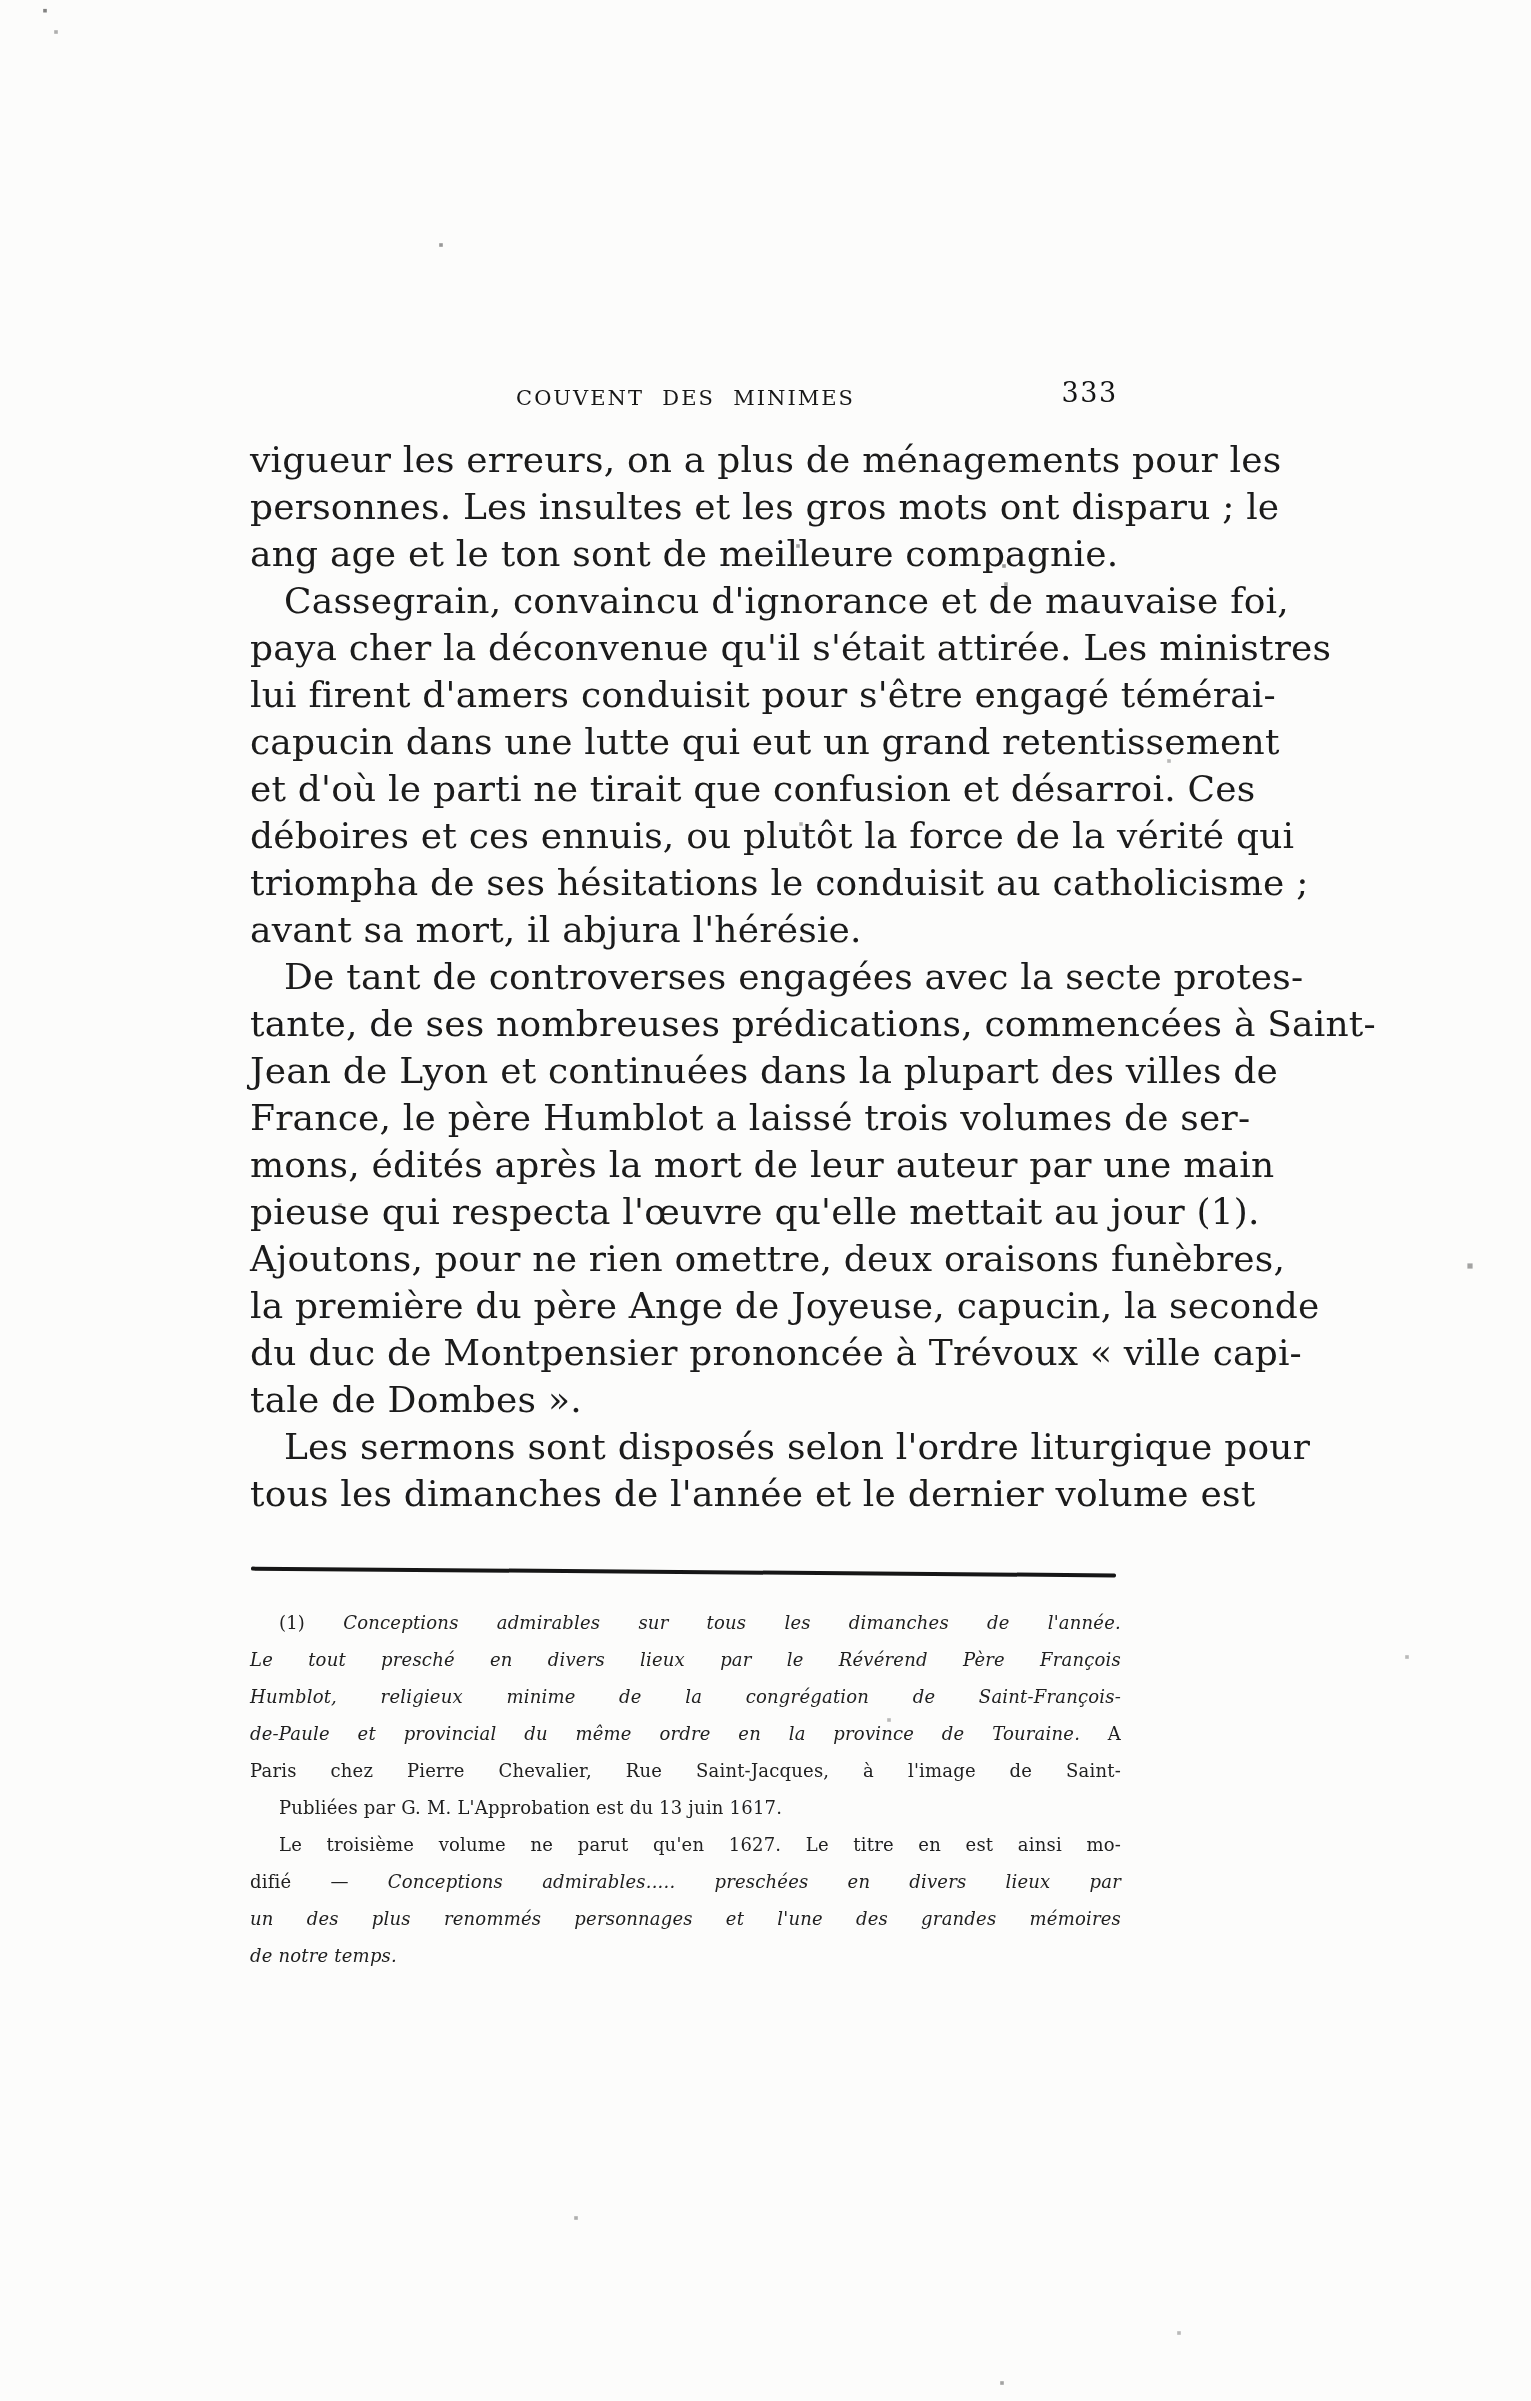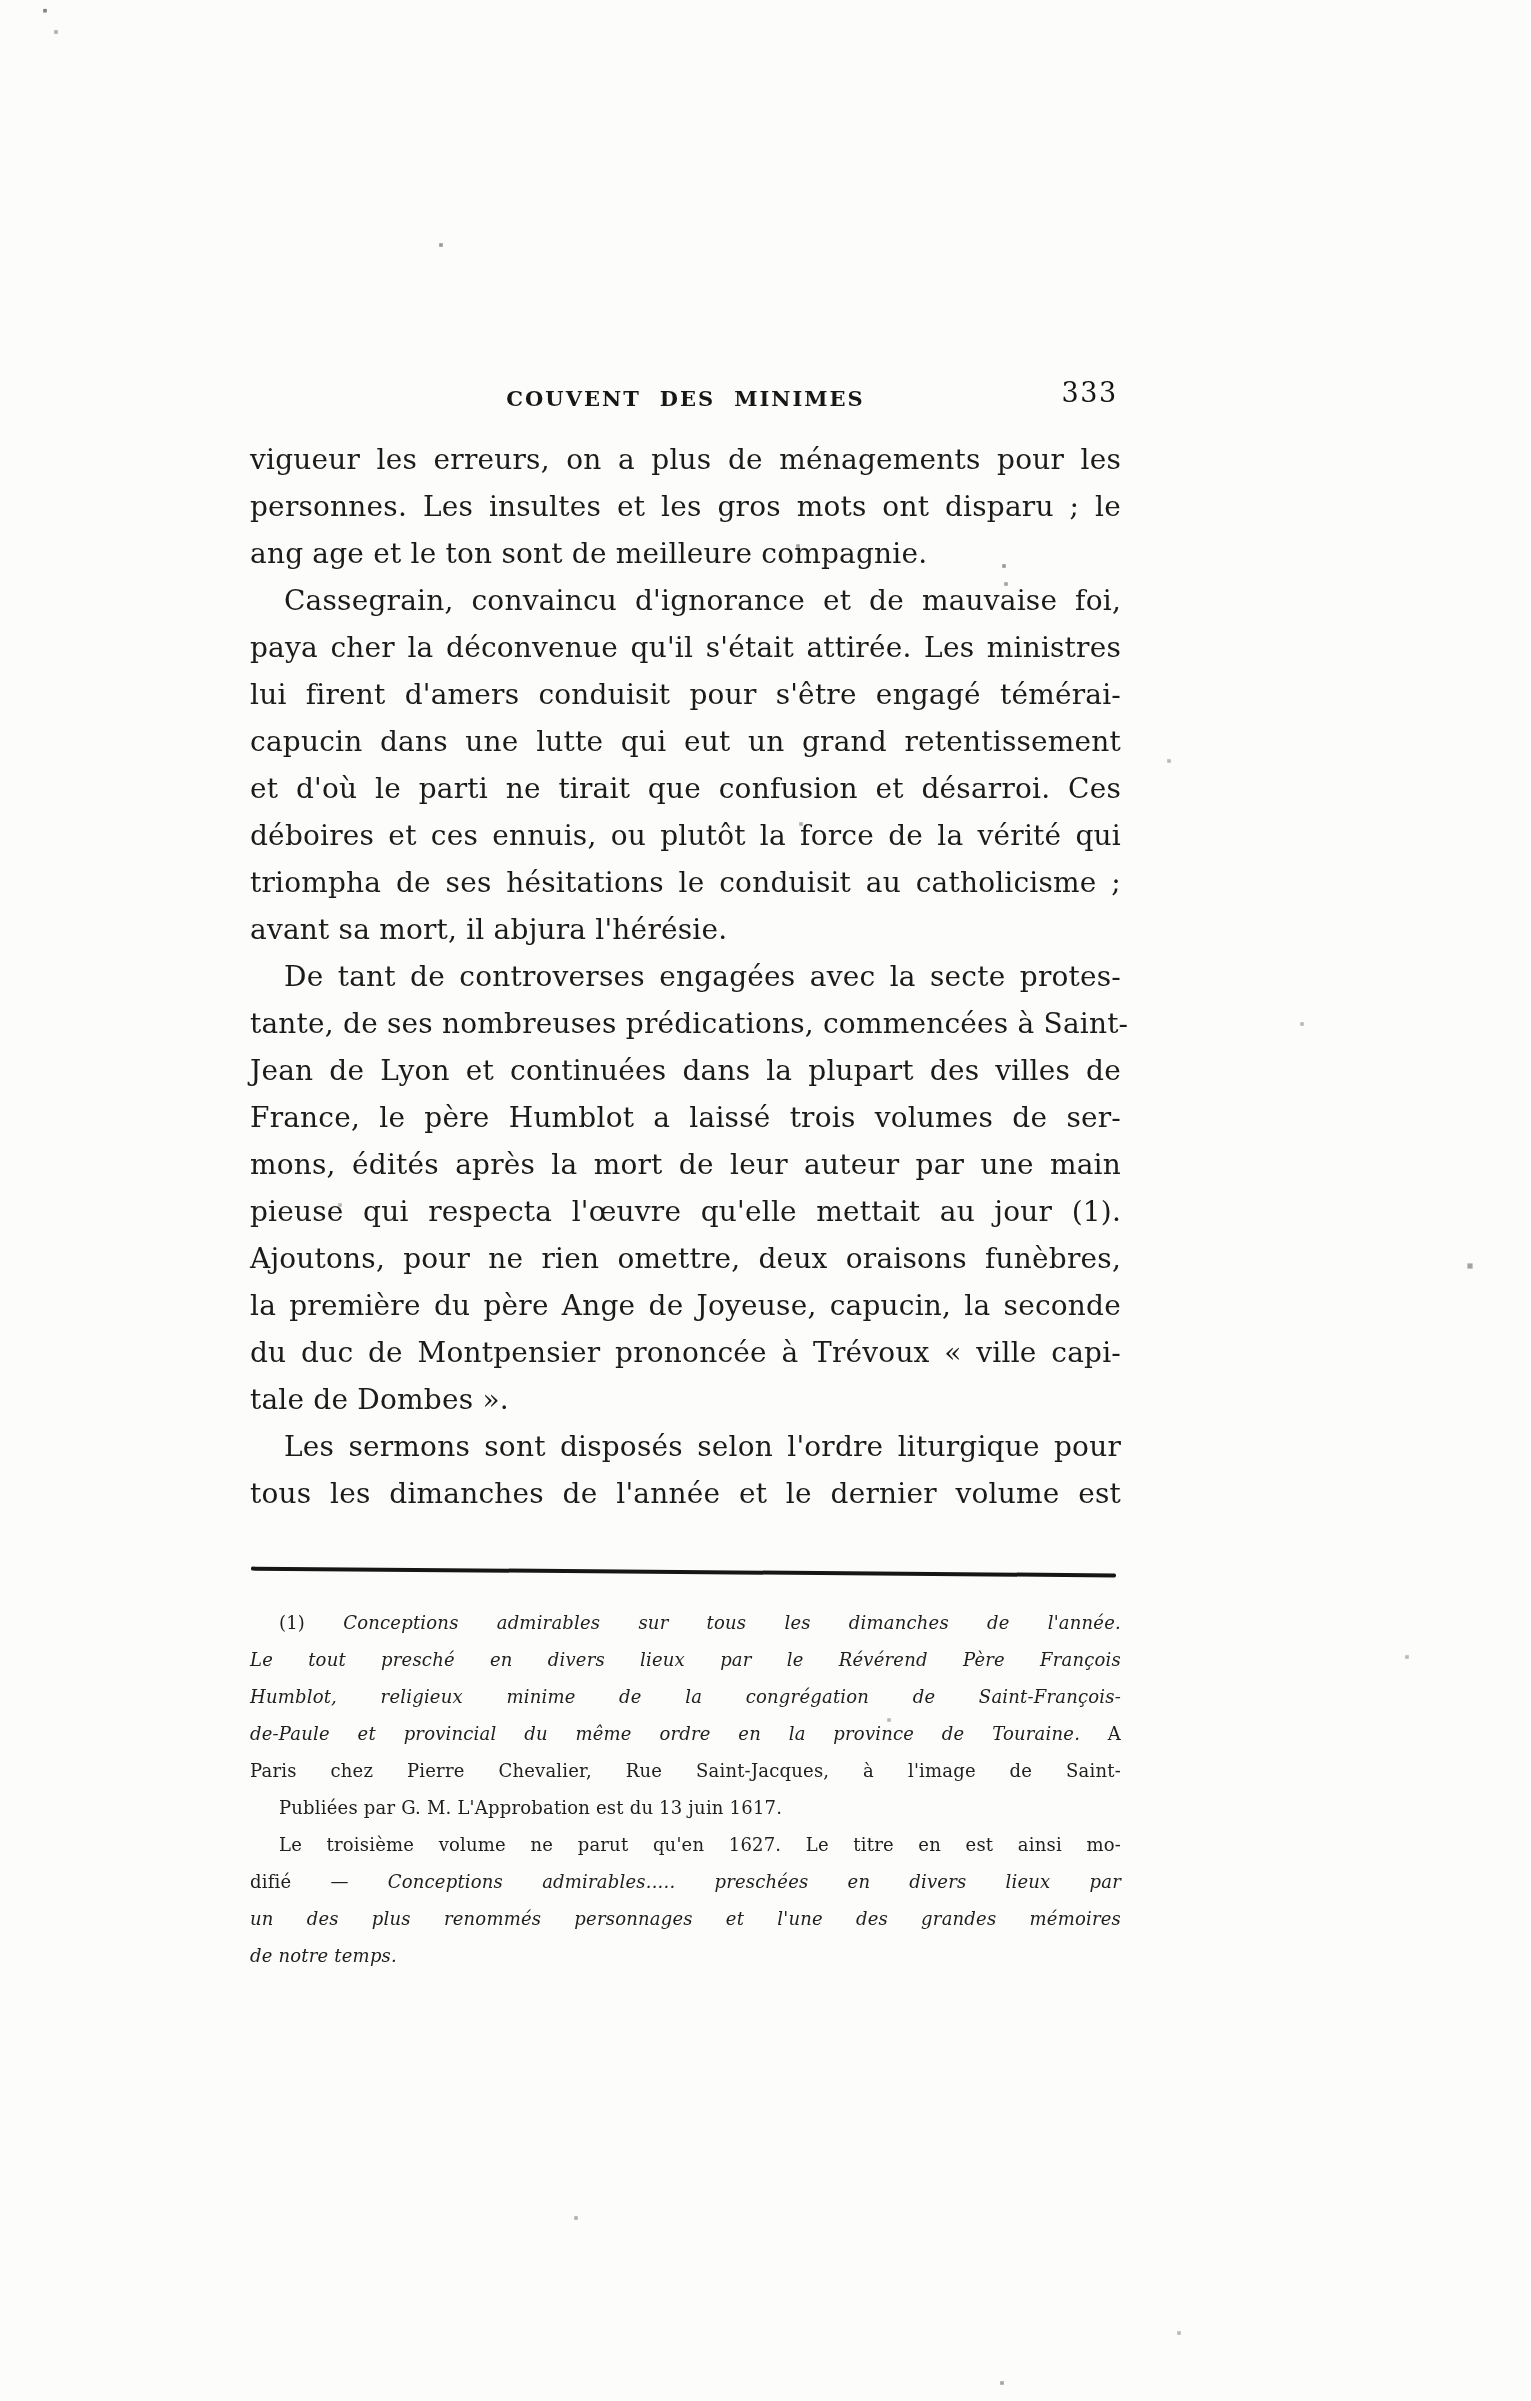--- a/index.html
+++ b/index.html
@@ -9,33 +9,33 @@
     background:#fcfcfb;
     overflow:hidden;
     color:#1c1c1c;
     font-family:"DejaVu Serif","Liberation Serif",serif;
   }
   
   .running-header{position:absolute;left:250px;top:379px;width:871px;height:39px;}
   .header-title{
     position:absolute;left:0;right:0;top:7.3px;
     text-align:center;
-    font-size:21px;font-weight:700;
+    font-size:21px;font-weight:400;
     letter-spacing:2px;word-spacing:9.7px;
     color:#171717;
   }
   .page-number{
     position:absolute;right:3.2px;top:-1.6px;
     font-size:27px;font-weight:500;letter-spacing:1.6px;
     color:#141414;
   }
   
   .body-text{
     position:absolute;left:250px;top:436px;width:871px;
-    font-size:28px;
+    font-size:36px;
     color:#1b1b1b;
   }
   .body-line{
     height:47px;line-height:47px;
     white-space:nowrap;
     text-align:justify;text-align-last:justify;
     letter-spacing:0.2px;
   }
   .body-line.par-end{text-align-last:left;}
   .body-line.indent{padding-left:34px;}

